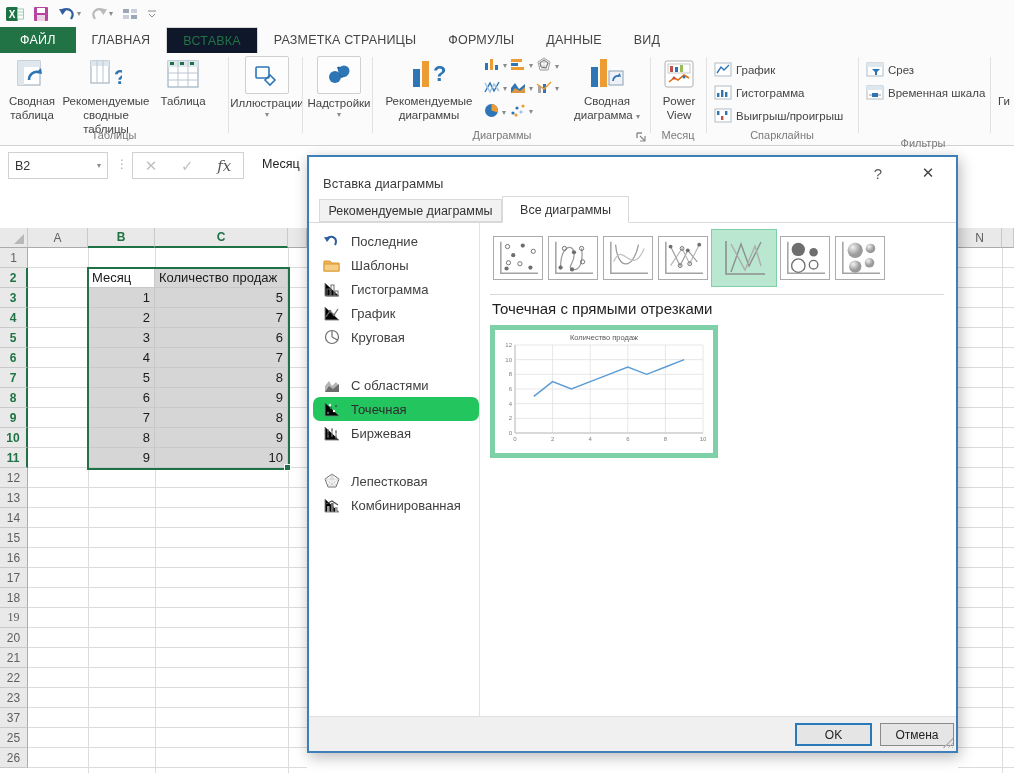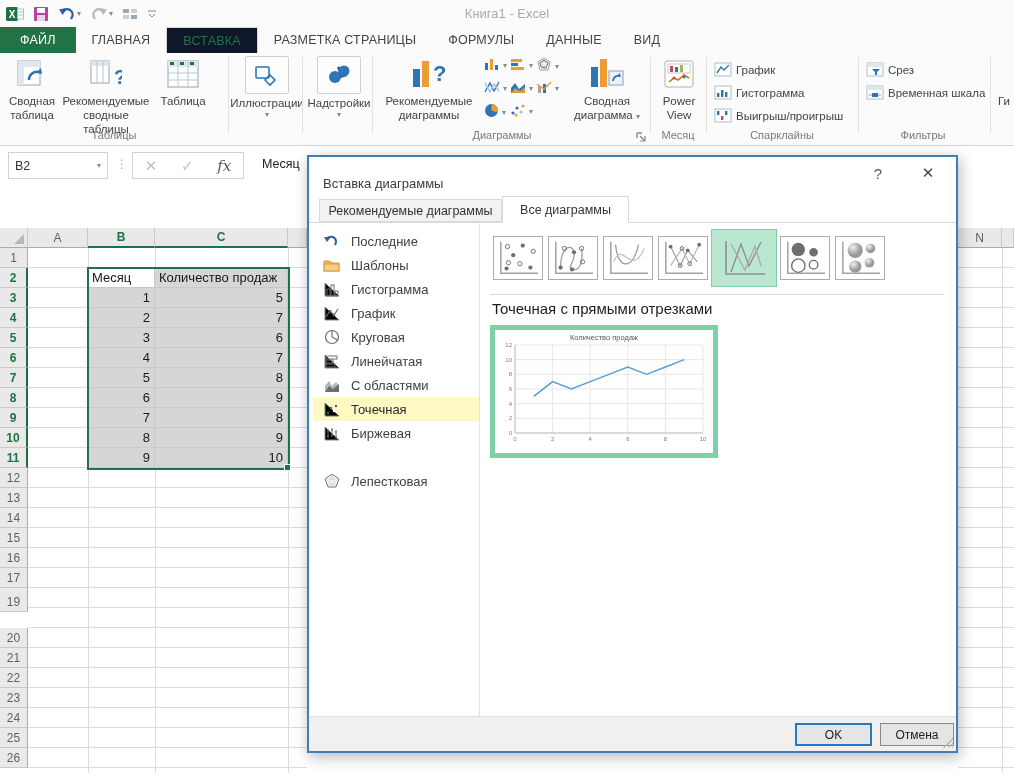--- a/index.html
+++ b/index.html
@@ -65,21 +65,21 @@
   #dialog{left:307px;top:155px;width:651px;height:598px;background:#fff;border:2px solid #3e7fb9;box-shadow:2px 4px 14px rgba(0,0,0,.28);}
   #dlg-title{position:absolute;left:14px;top:11px;font-size:13px;color:#3c3c3c;margin-top:8px;}
   #dlg-help{position:absolute;right:66px;top:8px;font-size:15px;color:#5a5a5a;width:24px;text-align:center;}
   #dlg-close{position:absolute;right:14px;top:7px;font-size:15px;color:#444;width:28px;text-align:center;}
   #dlg-tabstrip{position:absolute;left:0;top:38px;width:100%;height:28px;border-bottom:1px solid #d9d9d9;}
   .dtab{position:absolute;bottom:0;display:flex;align-items:center;justify-content:center;font-size:12.5px;color:#333;}
   #dtab-0{left:10px;width:183px;height:23px;background:#f2f2f2;border:1px solid #d9d9d9;}
   #dtab-1{left:193px;width:127px;height:27px;background:#fff;border:1px solid #d9d9d9;border-bottom:1px solid #fff;margin-bottom:-1px;}
   #dlg-list{position:absolute;left:4px;top:72px;width:166px;}
   .cat{position:absolute;left:0;width:166px;height:24px;display:flex;align-items:center;gap:11px;padding-left:10px;font-size:13px;color:#3f3f3f;cursor:default;}
-  .cat.sel{background:#fef9c3;color:#2d2d2d;}
+  .cat.sel{background:#22c55e;color:#2d2d2d;border-radius:7px;}
   .cat .ci{width:17px;height:17px;display:flex;align-items:center;justify-content:center;}
   #dlg-divider{position:absolute;left:170px;top:66px;width:1px;height:497px;background:#e3e3e3;}
   #thumbs{position:absolute;left:183px;top:72px;height:58px;display:flex;gap:3px;align-items:center;}
   .thumb{width:52px;height:50px;display:flex;align-items:center;justify-content:center;background:#fff;}
   .thumb svg{border:1px solid #ababab;background:#fff;}
   .thumb.sel{background:#b9e7d0;outline:1px solid #7ed0a8;padding:2px;width:64px;height:56px;}
   .thumb.sel svg{border:none;background:transparent;}
   #thumb-sepline{position:absolute;left:181px;top:137px;width:454px;height:1px;background:#d9d9d9;}
   #preview-caption{position:absolute;left:183px;top:143px;font-size:15px;color:#1e1e1e;}
   #preview{position:absolute;left:181px;top:168px;width:228px;height:133px;border:5px solid #7ed0a8;background:#fff;}
@@ -139,21 +139,20 @@
             <rect x="9" y="8" width="6" height="4" fill="#9aa7b8"></rect>
           </svg>
         </span>
         <span class="qat-btn">
           <svg width="10" height="12" viewBox="0 0 10 12">
             <line x1="1" y1="3" x2="9" y2="3" stroke="#8a8a8a"></line>
             <path d="M2 6 l3 3 3-3" stroke="#8a8a8a" fill="none"></path>
           </svg>
         </span>
       </div>
-    <div id="window-title" class="abs">Книга1 - Excel</div>
   </div>
 
   <div id="tabrow" class="abs">
       <div class="rtab file">ФАЙЛ</div>
       <div class="rtab">ГЛАВНАЯ</div>
       <div class="rtab active">ВСТАВКА</div>
       <div class="rtab">РАЗМЕТКА СТРАНИЦЫ</div>
       <div class="rtab">ФОРМУЛЫ</div>
       <div class="rtab">ДАННЫЕ</div>
       <div class="rtab">ВИД</div>
@@ -263,21 +262,21 @@
 View</span>
     </div>
     <div class="grplabel" style="left:650px;width:56px;">Месяц</div>
     <div class="rsep" style="left:706px;"></div>
 
     <div id="sparkline-buttons"></div>
     <div class="grplabel" style="left:706px;width:152px;">Спарклайны</div>
     <div class="rsep" style="left:858px;"></div>
 
     <div id="filter-buttons"></div>
-    <div class="grplabel" style="left:858px;width:130px;">Фильтры</div>
+    <div class="grplabel" style="left:858px;width:130px;margin-top:8px;">Фильтры</div>
     <div class="rsep" style="left:990px;"></div>
     <div id="ribbon-cutoff">Ги</div>
   <div class="minirow mini" style="left: 484px; top: 4px;">
         <span><svg width="16" height="14" viewBox="0 0 16 14">
             <rect x="1" y="6" width="3" height="7" fill="#2e75b5"></rect>
             <rect x="6" y="2" width="3" height="11" fill="#ed9b33"></rect>
             <rect x="11" y="8" width="3" height="5" fill="#2e75b5"></rect>
           </svg></span>
         <span class="dd">▾</span>
       </div>
@@ -417,26 +416,26 @@
       <div class="rowhdr sel" style="top: 160px;">9</div>
       <div class="rowhdr sel" style="top: 180px;">10</div>
       <div class="rowhdr sel" style="top: 200px;">11</div>
       <div class="rowhdr" style="top: 220px;">12</div>
       <div class="rowhdr" style="top: 240px;">13</div>
       <div class="rowhdr" style="top: 260px;">14</div>
       <div class="rowhdr" style="top: 280px;">15</div>
       <div class="rowhdr" style="top: 300px;">16</div>
       <div class="rowhdr" style="top: 320px;">17</div>
       <div class="rowhdr" style="top: 340px;">18</div>
-      <div class="rowhdr" style="top: 344px;">19</div>
+      <div class="rowhdr" style="top: 360px; font-family: Liberation Serif, serif;">19</div>
       <div class="rowhdr" style="top: 380px;">20</div>
       <div class="rowhdr" style="top: 400px;">21</div>
       <div class="rowhdr" style="top: 420px;">22</div>
       <div class="rowhdr" style="top: 440px;">23</div>
-      <div class="rowhdr" style="top: 460px;">24</div>
+      <div class="rowhdr" style="top: 460px;">37</div>
       <div class="rowhdr" style="top: 480px;">25</div>
       <div class="rowhdr" style="top: 500px;">26</div>
     </div>
   <div id="grid-left" class="abs gridarea">
     <div class="vline" style="left:60px;"></div>
     <div class="vline" style="left:127px;"></div>
     <div class="vline" style="left:260px;"></div>
   </div>
   <div id="grid-right" class="abs gridarea">
     <div class="vline" style="left:44px;"></div>
@@ -517,31 +516,20 @@
         </div>
         <div class="cat" style="top: 96px;">
           <span class="ci">
             <svg width="16" height="16" viewBox="0 0 16 16">
               <circle cx="8" cy="8" r="6.5" fill="none" stroke="#6e6e6e" stroke-width="1.2"></circle>
               <path d="M8 8 L8 1.5 M8 8 L13.5 11" stroke="#6e6e6e" stroke-width="1.2"></path>
             </svg>
           </span>
           <span>Круговая</span>
         </div>
-        <div class="cat" style="top: 120px;">
-          <span class="ci">
-            <svg width="16" height="15" viewBox="0 0 16 15">
-              <path d="M1 1 V14 H15" stroke="#8a8a8a"></path>
-              <rect x="2" y="2" width="11" height="3" fill="none" stroke="#6e6e6e"></rect>
-              <rect x="2" y="6" width="7" height="3" fill="none" stroke="#6e6e6e"></rect>
-              <rect x="2" y="10" width="9" height="3" fill="none" stroke="#6e6e6e"></rect>
-            </svg>
-          </span>
-          <span>Линейчатая</span>
-        </div>
         <div class="cat" style="top: 144px;">
           <span class="ci">
             <svg width="16" height="15" viewBox="0 0 16 15">
               <path d="M1 14 L1 8 5 3 8 8 12 4 15 8 15 14 Z" fill="#b5b5b5"></path>
               <path d="M1 14 L5 8 9 11 15 6 15 14 Z" fill="#6d6d6d"></path>
             </svg>
           </span>
           <span>С областями</span>
         </div>
         <div class="cat sel" style="top: 168px;">
@@ -567,20 +555,32 @@
           <span>Биржевая</span>
         </div>
         <div class="cat" style="top: 240px;">
           <span class="ci">
             <svg width="16" height="16" viewBox="0 0 16 16">
               <path d="M8 1 L15 6 12 14 4 14 1 6 Z" fill="none" stroke="#6e6e6e"></path>
               <path d="M8 1 L8 14 M1 6 L15 6 M4 14 L15 6 M12 14 L1 6 M8 1 L12 14 M8 1 L4 14" stroke="#bdbdbd" stroke-width=".6"></path>
             </svg>
           </span>
           <span>Лепестковая</span>
+        </div>
+        <div class="cat" style="top: 264px;">
+          <span class="ci">
+            <svg width="16" height="15" viewBox="0 0 16 15">
+              <path d="M1 1 V14 H15" stroke="#8a8a8a"></path>
+              <rect x="3" y="8" width="2.6" height="6" fill="#9a9a9a"></rect>
+              <rect x="7" y="5" width="2.6" height="9" fill="#6d6d6d"></rect>
+              <rect x="11" y="9" width="2.6" height="5" fill="#9a9a9a"></rect>
+              <path d="M2 6 L8 3 L14 7" stroke="#4d4d4d" stroke-width="1.2" fill="none"></path>
+            </svg>
+          </span>
+          <span>Комбинированная</span>
         </div>
       </div>
     <div id="dlg-divider"></div>
     <div id="thumbs">
         <div class="thumb">
           <svg width="50" height="44" viewBox="0 0 50 44">
             <path d="M7 5 V38 H46" stroke="#a3a3a3" stroke-width="1.6" fill="none"></path>
             <circle cx="14" cy="10" r="2.2" fill="none" stroke="#6e6e6e"></circle>
             <circle cx="30" cy="9" r="2.2" fill="#6e6e6e"></circle>
             <circle cx="20" cy="19" r="2.2" fill="#6e6e6e"></circle>

